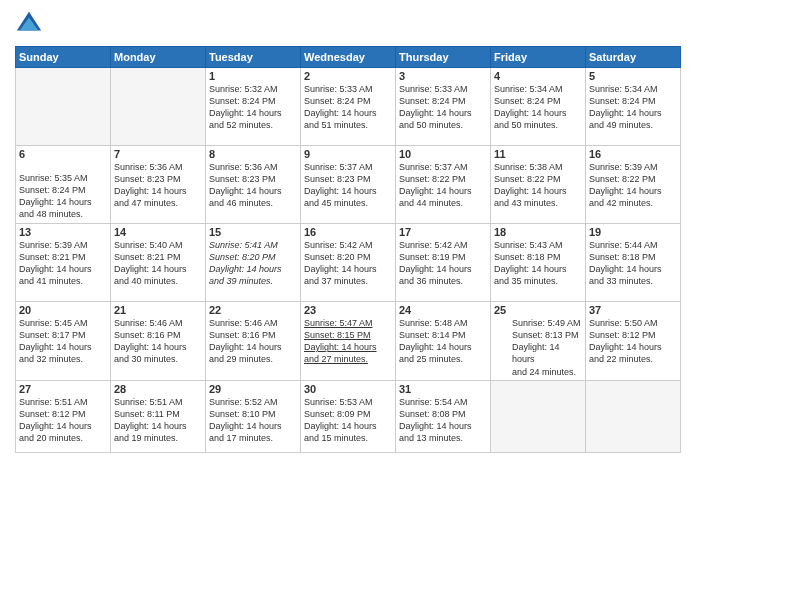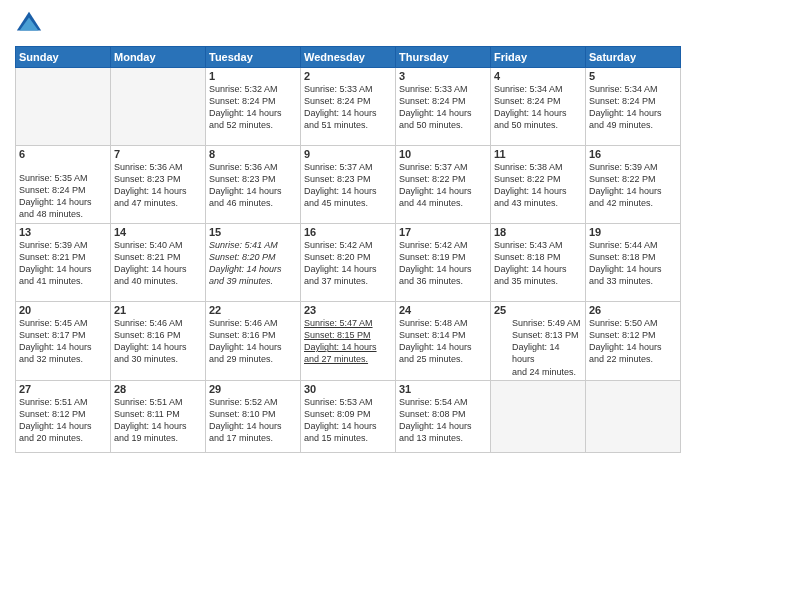--- a/index.html
+++ b/index.html
@@ -306,21 +306,21 @@
 and 25 minutes.</div>
           </td>
           <td>
             <span class="day-num">25</span>
             <div class="day-info" style="white-space: pre-line; margin-left: 18px;">Sunrise: 5:49 AM
 Sunset: 8:13 PM
 Daylight: 14 hours
 and 24 minutes.</div>
           </td>
           <td>
-            <span class="day-num">26</span>
+            <span class="day-num">37</span>
             <div class="day-info" style="white-space: pre-line;">Sunrise: 5:50 AM
 Sunset: 8:12 PM
 Daylight: 14 hours
 and 22 minutes.</div>
           </td>
         </tr>
         <tr>
           <td>
             <span class="day-num">27</span>
             <div class="day-info" style="white-space: pre-line;">Sunrise: 5:51 AM

